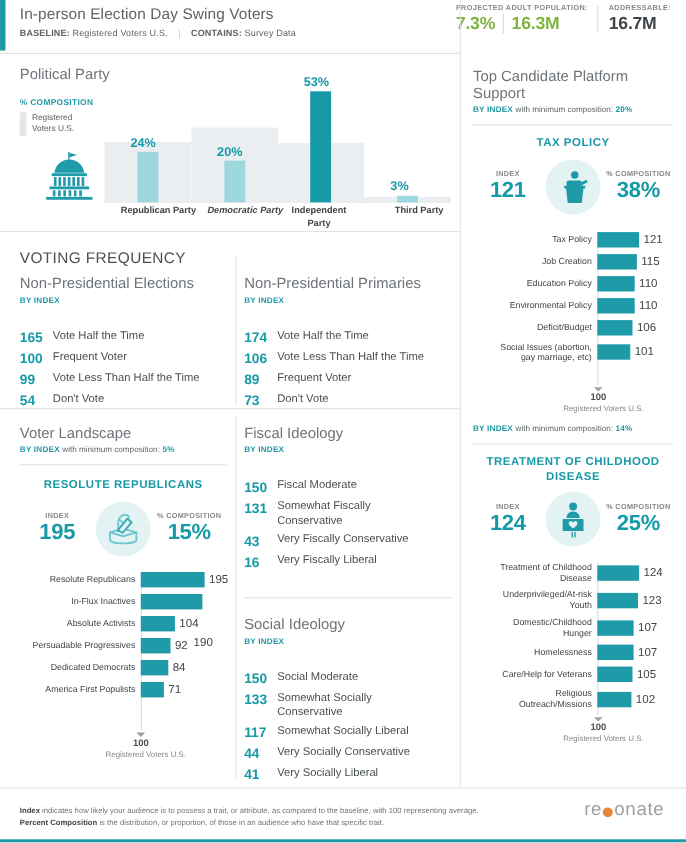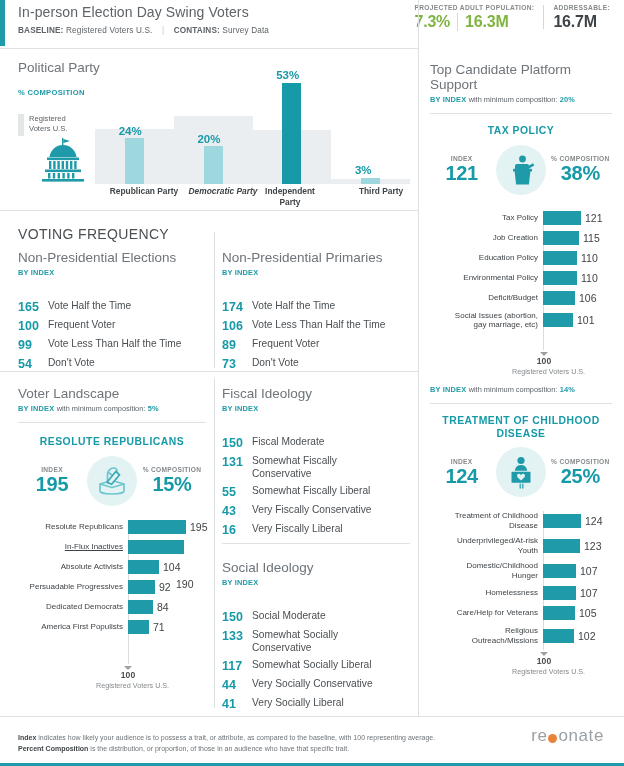--- a/index.html
+++ b/index.html
@@ -46,21 +46,21 @@
   
   .panel-title { font-size:13.5px; font-weight:400; color:#6e7479; line-height:15px; }
   .by-index { font-size:7.4px; font-weight:700; color:#1e9aa8; letter-spacing:0.2px; margin-top:3px; }
   .by-index .norm { color:#5d6368; font-weight:400; letter-spacing:0; }
   .by-index .pct  { color:#1e9aa8; font-weight:700; }
   .section-cap { font-size:14px; font-weight:400; color:#4a4f53; letter-spacing:0.35px; }
 
   
   .pp { position:absolute; left:18px; top:60px; width:392px; height:146px; }
   .pp-lab { position:absolute; left:0; top:28px; font-size:7.6px; font-weight:700; color:#1e9aa8; letter-spacing:0.3px; }
-  .pp-legend { position:absolute; left:0; top:54px; display:flex;justify-content:space-between; }
+  .pp-legend { position:absolute; left:0; top:42px; display:flex;justify-content:space-between; }
   .pp-legend .swatch { width:6px; height:22px; background:#e3e6e7; margin-right:5px; }
   .pp-legend .txt { font-size:7.6px; color:#5d6368; line-height:10px; }
 
   .pp-plot { position:absolute; left:77px; top:10px; width:315px; height:114px; }
   .pp-col { position:absolute; bottom:0; width:25%; height:100%; }
   .pp-base { position:absolute; bottom:0; left:0; width:100%; background:#ebeef0; }
   .pp-bar  { position:absolute; bottom:0; left:38%; width:24%; }
   .pp-bar.lite { background:#9ed8de; }
   .pp-bar.dark { background:#179aa7; }
   .pp-val { position:absolute; left:30%; font-size:11.5px; font-weight:700; color:#179aa7; white-space:nowrap; }
@@ -314,21 +314,21 @@
       <div class="hb-guide" style="left:110px; top:0; height:144px;"></div>
 
       <div class="hb-row">
         <div class="hb-label" style="flex:0 0 110px;">Resolute Republicans</div>
         <div class="hb-track">
           <div class="hb-bar" style="width:58px;"></div>
           <div class="hb-val" style="left:58px;">195</div>
         </div>
       </div>
       <div class="hb-row">
-        <div class="hb-label" style="flex:0 0 110px;text-decoration:underline;">In-Flux Inactives</div>
+        <div class="hb-label" style="flex:0 0 110px;">In-Flux Inactives</div>
         <div class="hb-track">
           <div class="hb-bar" style="width:56px;"></div>
           <div class="hb-val" style="left:44px;margin-top:37px;">190</div>
         </div>
       </div>
       <div class="hb-row">
         <div class="hb-label" style="flex:0 0 110px;">Absolute Activists</div>
         <div class="hb-track">
           <div class="hb-bar" style="width:31px;"></div>
           <div class="hb-val" style="left:31px;">104</div>
@@ -368,24 +368,20 @@
     <div class="panel-title">Fiscal Ideology</div>
     <div class="by-index">BY INDEX</div>
     <div class="idx-list">
       <div class="idx-row">
         <span class="idx-num">150</span>
         <span class="idx-txt">Fiscal Moderate</span>
       </div>
       <div class="idx-row">
         <span class="idx-num">131</span>
         <span class="idx-txt" style="max-width:120px;">Somewhat Fiscally Conservative</span>
-      </div>
-      <div class="idx-row">
-        <span class="idx-num">55</span>
-        <span class="idx-txt">Somewhat Fiscally Liberal</span>
       </div>
       <div class="idx-row">
         <span class="idx-num">43</span>
         <span class="idx-txt">Very Fiscally Conservative</span>
       </div>
       <div class="idx-row">
         <span class="idx-num">16</span>
         <span class="idx-txt">Very Fiscally Liberal</span>
       </div>
     </div>

